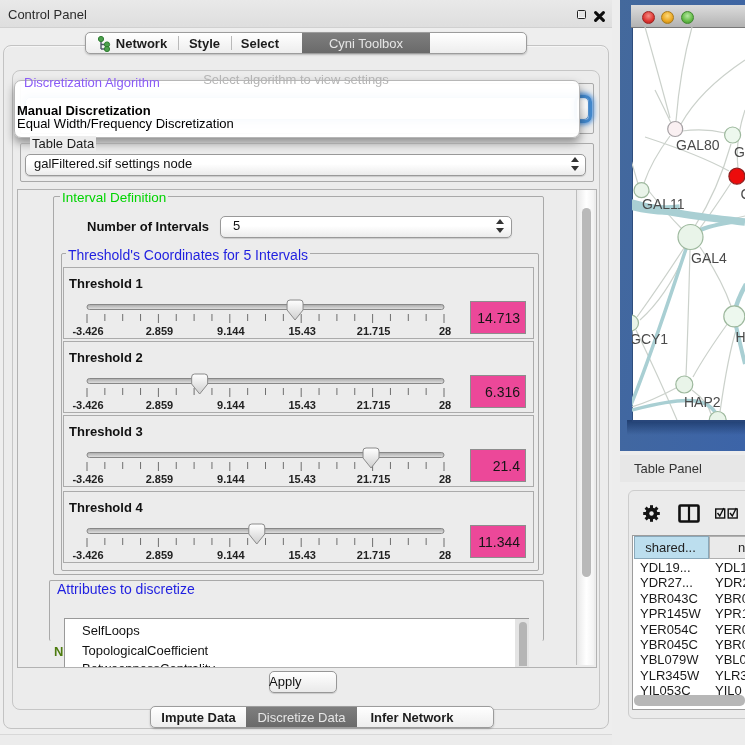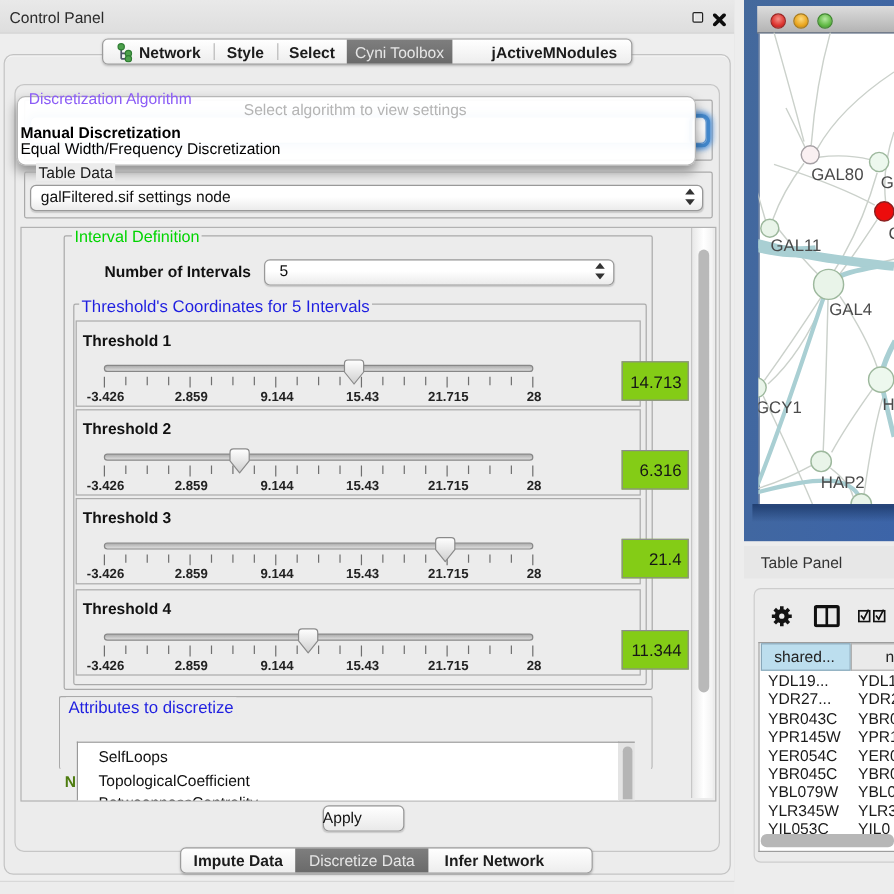--- a/index.html
+++ b/index.html
@@ -23,21 +23,21 @@
 .tabsep{position:absolute;top:3px;bottom:3px;width:1px;background:#b9b9b9;}
 
 .group{position:absolute;border:1px solid #a9a9a9;border-radius:2px;}
 .gtitle{position:absolute;background:#ececec;padding:0 2px;font-size:13px;white-space:nowrap;}
 
 .combo{position:absolute;border:1px solid #999;border-radius:5px;background:linear-gradient(#ffffff,#ffffff 45%,#ebebeb);box-shadow:0 1px 1px rgba(0,0,0,0.15);}
 .combotext{position:absolute;font-size:13px;color:#111;}
 
 .tpanel{position:absolute;left:63px;width:469px;height:70px;border:1px solid #ababab;background:#ececec;}
 .tlabel{position:absolute;left:5px;top:8px;font-size:13px;font-weight:bold;color:#111;}
-.tfield{position:absolute;left:406px;top:33px;width:54px;height:31px;border:1px solid #8d8d8d;background:#84cc16;margin-left:48px;}
+.tfield{position:absolute;left:406px;top:33px;width:54px;height:31px;border:1px solid #8d8d8d;background:#ec4899;}
 .tfieldtxt{position:absolute;right:5px;top:8px;font-size:14px;color:#161616;}
 
 #popup{left:14px;top:80px;width:564px;height:56px;background:rgba(255,255,255,0.96);border:1px solid #b7b7b7;border-radius:7px;box-shadow:0 5px 10px rgba(0,0,0,0.4);}
 
 #applybtn{left:269px;top:671px;width:66px;height:20px;border:1px solid #979797;border-radius:5px;background:linear-gradient(#ffffff,#e9e9e9);box-shadow:0 1px 1px rgba(0,0,0,0.15);}
 #bottabs{left:150px;top:706px;width:316px;height:20px;padding-left:26px;}
 
 #rightbg{left:612px;top:0;width:133px;height:745px;background:#ededed;}
 #netwin{left:620px;top:0;width:125px;height:451px;background:linear-gradient(100deg,#44699c,#3c64a8);}
 #nettitle{left:631px;top:5px;width:114px;height:22px;background:linear-gradient(#dcdcdc,#b3b3b3);border-bottom:1px solid #787878;}
@@ -64,30 +64,29 @@
   <div class="tabseg" style="left:0;width:92px;"><svg width="15" height="17" viewBox="0 0 15 17" style="margin-right:4px">
         <path d="M4 5 V14 M4 9.5 H8 M4 14 H8" stroke="#4c5566" stroke-width="1.4" fill="none"></path>
         <circle cx="4" cy="4" r="2.6" fill="#4da04d" stroke="#2e7d32" stroke-width="1"></circle>
         <circle cx="10" cy="9.5" r="2.6" fill="#4da04d" stroke="#2e7d32" stroke-width="1"></circle>
         <circle cx="10" cy="14" r="2.6" fill="#4da04d" stroke="#2e7d32" stroke-width="1"></circle>
       </svg>Network</div>
   <div class="tabsep" style="left:92px;"></div>
   <div class="tabseg" style="left:92px;width:53px;">Style</div>
   <div class="tabsep" style="left:145px;"></div>
   <div class="tabseg" style="left:145px;width:58px;">Select</div>
-  <div class="tabseg tabdark" style="left:203px;width:88px;">Cyni Toolbox</div>
-  <div class="tabseg" style="left:312px;width:128px;">jActiveMNodules</div>
+  <div class="tabseg tabdark" style="left:216px;width:128px;">Cyni Toolbox</div>
 </div>
 
 <div class="group" style="left:20px;top:83px;width:572px;height:49px;"></div>
 <div class="combo" style="left:25px;top:97px;width:562px;height:21px;box-shadow:0 0 6px 2.5px rgba(80,145,220,0.9);border-color:#5a92cc;"></div>
 <div class="abs" style="left:574px;top:95px;width:12px;height:22px;border:3px solid #4287cb;border-radius:7px;box-shadow:0 0 4px 1.5px rgba(70,140,215,0.75), inset 0 0 3px rgba(70,140,215,0.55);"></div>
 
 <div class="abs" id="popup"></div>
-<div class="txt" style="left:0;top:84px;width:592px;text-align:center;font-size:13px;color:#b4b4b4;">Select algorithm to view settings</div>
+<div class="txt" style="left:0;top:72px;width:592px;text-align:center;font-size:13px;color:#b4b4b4;">Select algorithm to view settings</div>
 <div class="txt" style="left:17px;top:102.5px;font-size:13px;font-weight:bold;color:#000;">Manual Discretization</div>
 <div class="txt" style="left:17px;top:115.5px;font-size:13px;color:#000;">Equal Width/Frequency Discretization</div>
 <div class="txt" style="left:24px;top:75px;font-size:13px;color:#8b5cf6;">Discretization Algorithm</div>
 
 <div class="group" style="left:20px;top:143px;width:572px;height:37px;"></div>
 <div class="gtitle txt" style="left:30px;top:136px;color:#1a1a1a;">Table Data</div>
 <div class="combo" style="left:25px;top:154px;width:559px;height:20px;"></div>
 <div class="combotext" style="left:34px;top:156px;">galFiltered.sif settings node</div>
 <svg class="abs" style="left:570px;top:157px" width="10" height="14" viewBox="0 0 10 14">
     <path d="M5 0 L9 5 H1 Z" fill="#333"></path>

